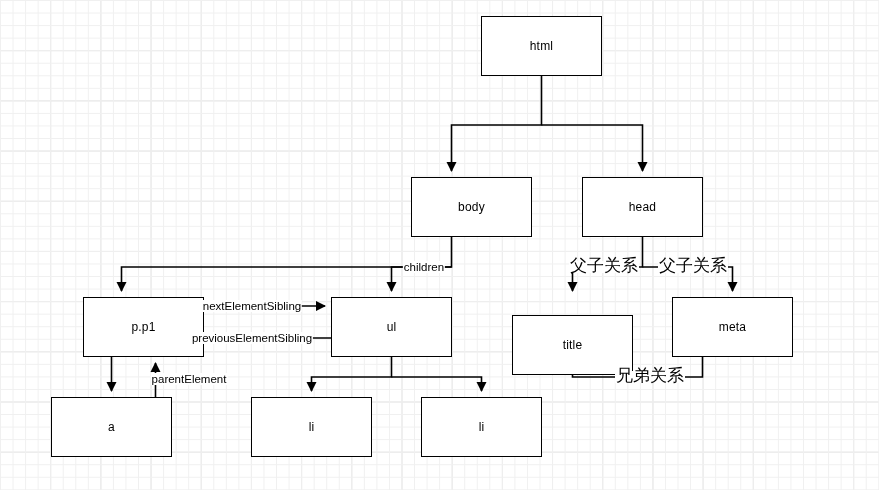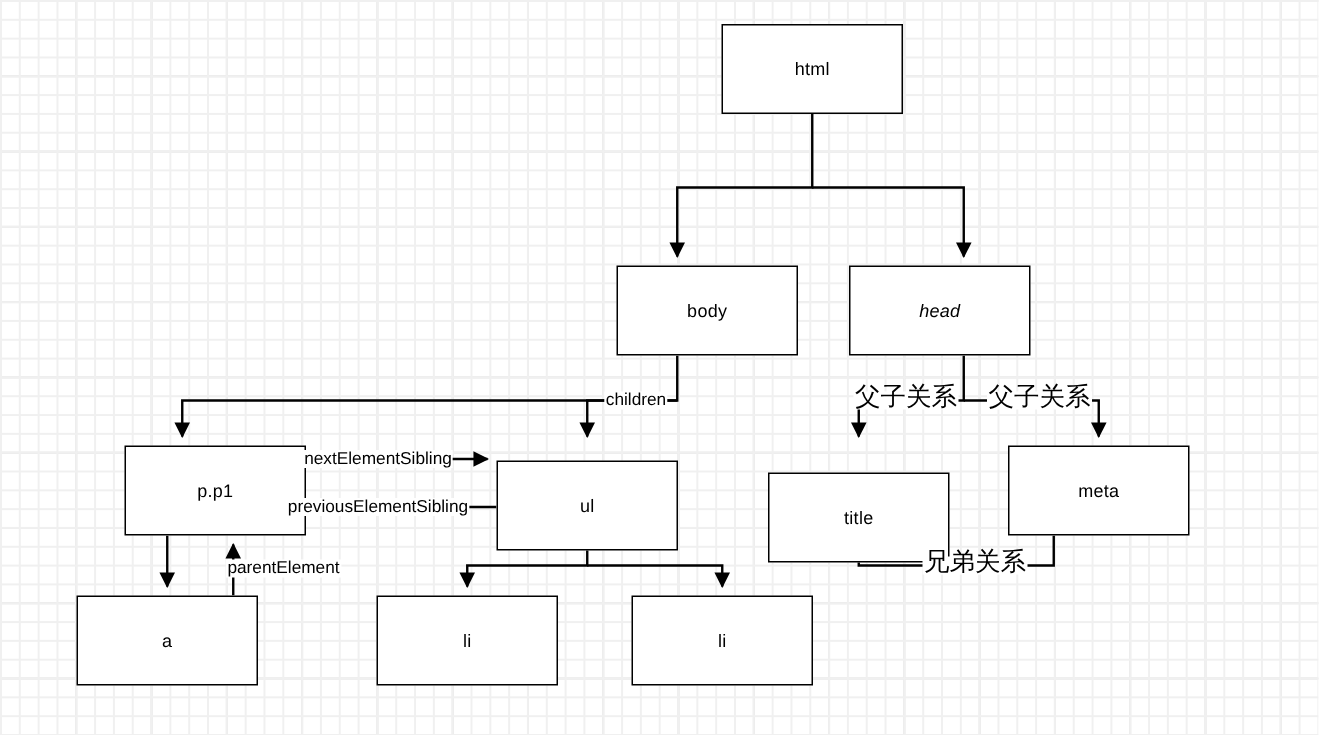--- a/index.html
+++ b/index.html
@@ -94,23 +94,23 @@
 
       <path d="M 172 306 L 325 306" marker-end="url(#arrow)"></path>
       <path d="M 331 338 L 178 338" marker-end="url(#arrow)"></path>
 
       <path d="M 702.5 357 L 702.5 377 L 572.5 377 L 572.5 363" marker-end="url(#arrow)"></path>
     </g>
   </svg>
 
   <div class="node" style="left:481px; top:16px;">html</div>
   <div class="node" style="left:391px; top:177px;margin-left:20px;">body</div>
-  <div class="node" style="left:566px; top:177px;font-style:italic;">head</div>
+  <div class="node" style="left:582px; top:177px;">head</div>
   <div class="node" style="left:51px;  top:297px;margin-left:32px;">p.p1</div>
-  <div class="node" style="left:331px; top:307px;text-align:right;">ul</div>
+  <div class="node" style="left:331px; top:297px;text-align:right;">ul</div>
   <div class="node" style="left:512px; top:315px;">title</div>
   <div class="node" style="left:672px; top:297px;">meta</div>
   <div class="node" style="left:51px;  top:397px;">a</div>
   <div class="node" style="left:251px; top:397px;">li</div>
   <div class="node" style="left:421px; top:397px;">li</div>
 
   <div class="edge-label" style="left:424px; top:267px;">children</div>
   <div class="edge-label cjk" style="left:604px; top:267px;">父子关系</div>
   <div class="edge-label cjk" style="left:693px; top:267px;">父子关系</div>
   <div class="edge-label" style="left:252px; top:306px;">nextElementSibling</div>

